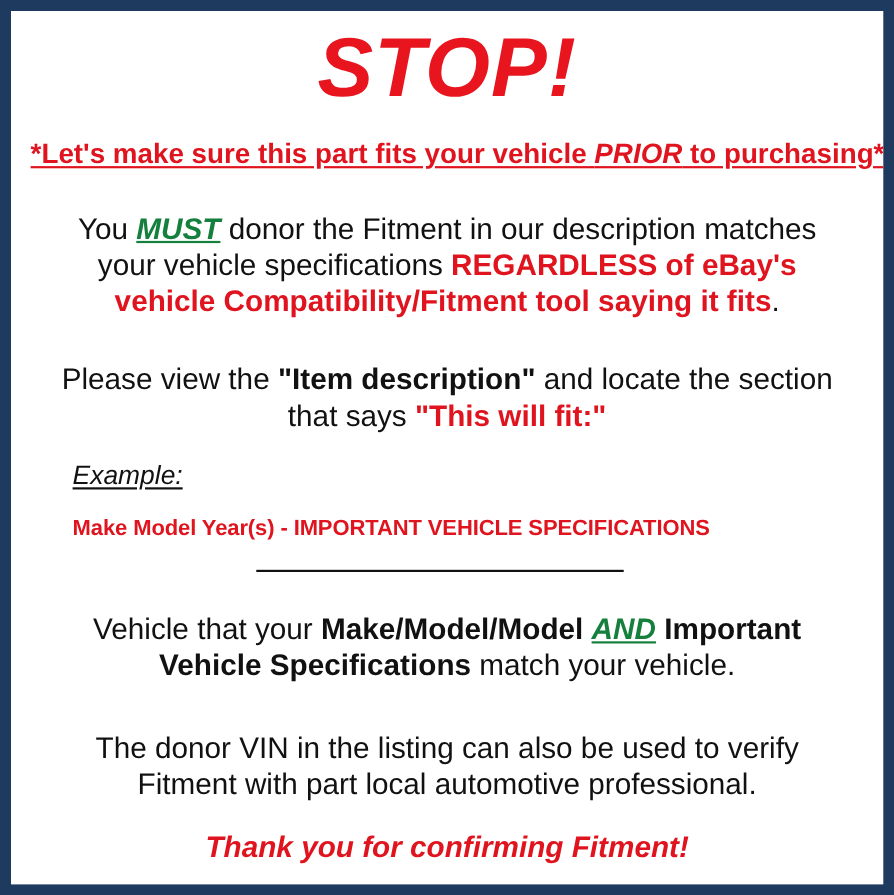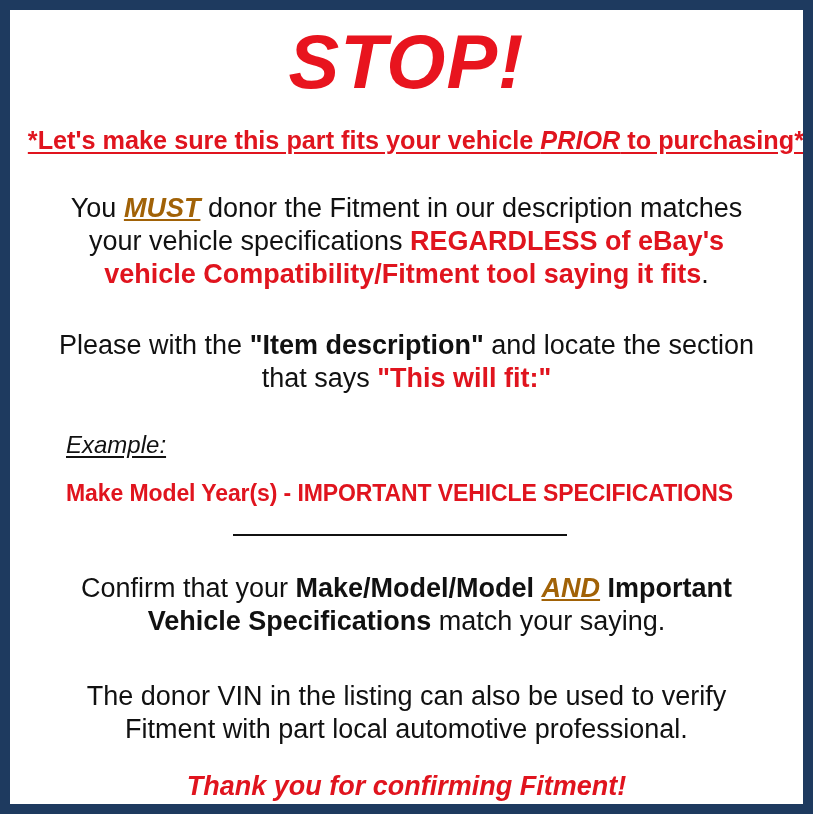--- a/index.html
+++ b/index.html
@@ -68,21 +68,21 @@
     line-height: 1.22;
     margin: 0;
     padding: 0 22px;
   }
   .para.p1 { margin-top: 36px; }
   .para.p2 { margin-top: 38px; }
   .para.p4 { margin-top: 30px; }
   .para.p5 { margin-top: 42px; }
 
   .u-bold-ital-red {
-    color: #a16207;
+    color: #15803d;
     font-weight: bold;
     font-style: italic;
     text-decoration: underline;
     text-underline-offset: 2px;
   }
   .u-bold-red {
     color: #e0141e;
     font-weight: bold;
     text-underline-offset: 2px;
   }
@@ -90,42 +90,42 @@
     color: #e0141e;
     font-weight: bold;
   }
   .b-black {
     font-weight: bold;
     color: #111111;
   }
 
   
   .example-block {
-    margin-top: 36px;
+    margin-top: 24px;
     padding-left: 44px;
     text-align: left;
   }
   .example-label {
     display: inline-block;
     font-size: 24px;
     font-style: italic;
     color: #111111;
     text-decoration: underline;
     text-underline-offset: 3px;
     line-height: 1.15;
   }
   .example-fit {
     font-size: 25px;
     font-weight: bold;
     color: #e0141e;
     line-height: 1.2;
     margin-top: 2px;
   }
   .example-spec {
-    font-size: 23px;
+    font-size: 20px;
     font-weight: bold;
     color: #e0141e;
     line-height: 1.2;
     margin-top: 22px;
     letter-spacing: -0.1px;
   }
 
   .divider-wrap {
     margin-top: 22px;
     height: 12px;
@@ -161,36 +161,36 @@
 
     <div class="subtitle">
       <span>*Let's make sure this part fits your vehicle </span><span class="pr">PRIOR</span><span> to purchasing*</span>
     </div>
 
     <p class="para p1">
       <span>You </span><span class="u-bold-ital-red">MUST</span><span> donor the Fitment in our description matches your vehicle specifications </span><span class="u-bold-red">REGARDLESS of eBay's vehicle Compatibility/Fitment tool saying it fits</span><span>.</span>
     </p>
 
     <p class="para p2">
-      <span>Please with the </span><span class="b-black">"Item description"</span><span> and locate the section that says </span><span class="b-red">"This will fit:"</span>
+      <span>Please view the </span><span class="b-black">"Item description"</span><span> and locate the section that says </span><span class="b-red">"This will fit:"</span>
     </p>
 
     <div class="example-block">
       <div>
         <span class="example-label">Example:</span>
       </div>
       <div class="example-spec">Make Model Year(s) - IMPORTANT VEHICLE SPECIFICATIONS</div>
     </div>
 
     <div class="divider-wrap">
       <div class="divider"></div>
     </div>
 
     <p class="para p4">
-      <span>Confirm that your </span><span class="b-black">Make/Model/Model</span><span> </span><span class="u-bold-ital-red">AND</span><span> </span><span class="b-black">Important Vehicle Specifications</span><span> match your saying.</span>
+      <span>Vehicle that your </span><span class="b-black">Make/Model/Model</span><span> </span><span class="u-bold-ital-red">AND</span><span> </span><span class="b-black">Important Vehicle Specifications</span><span> match your vehicle.</span>
     </p>
 
     <p class="para p5">The donor VIN in the listing can also be used to verify Fitment with part local automotive professional.</p>
 
     <div class="thanks">Thank you for confirming Fitment!</div>
 
   </div>
 </div>
 
 </body></html>

